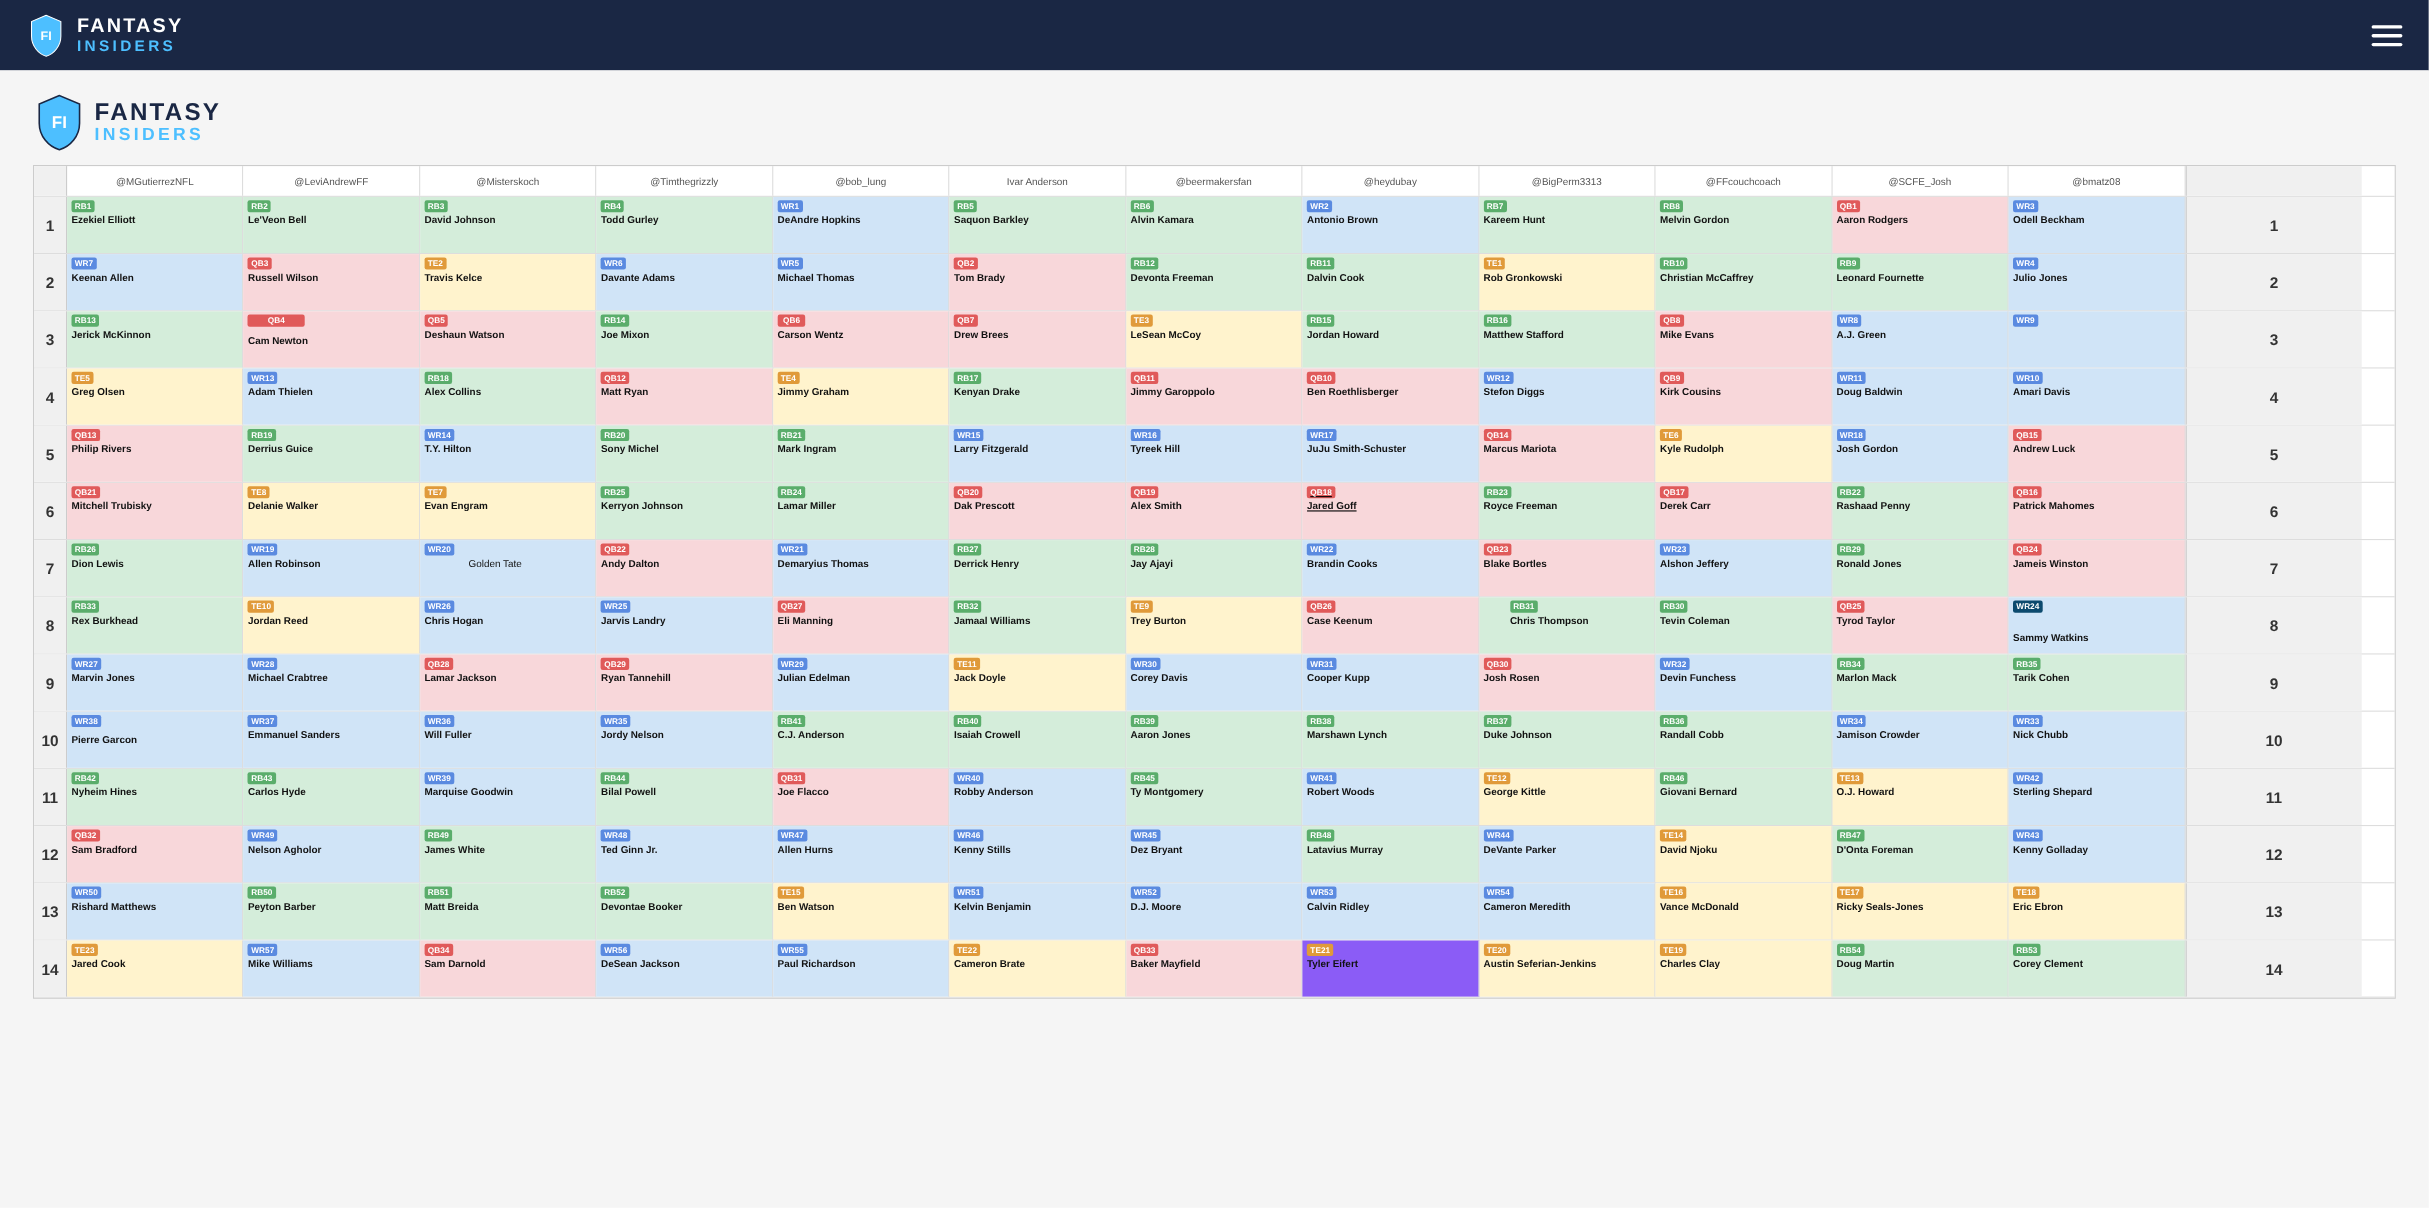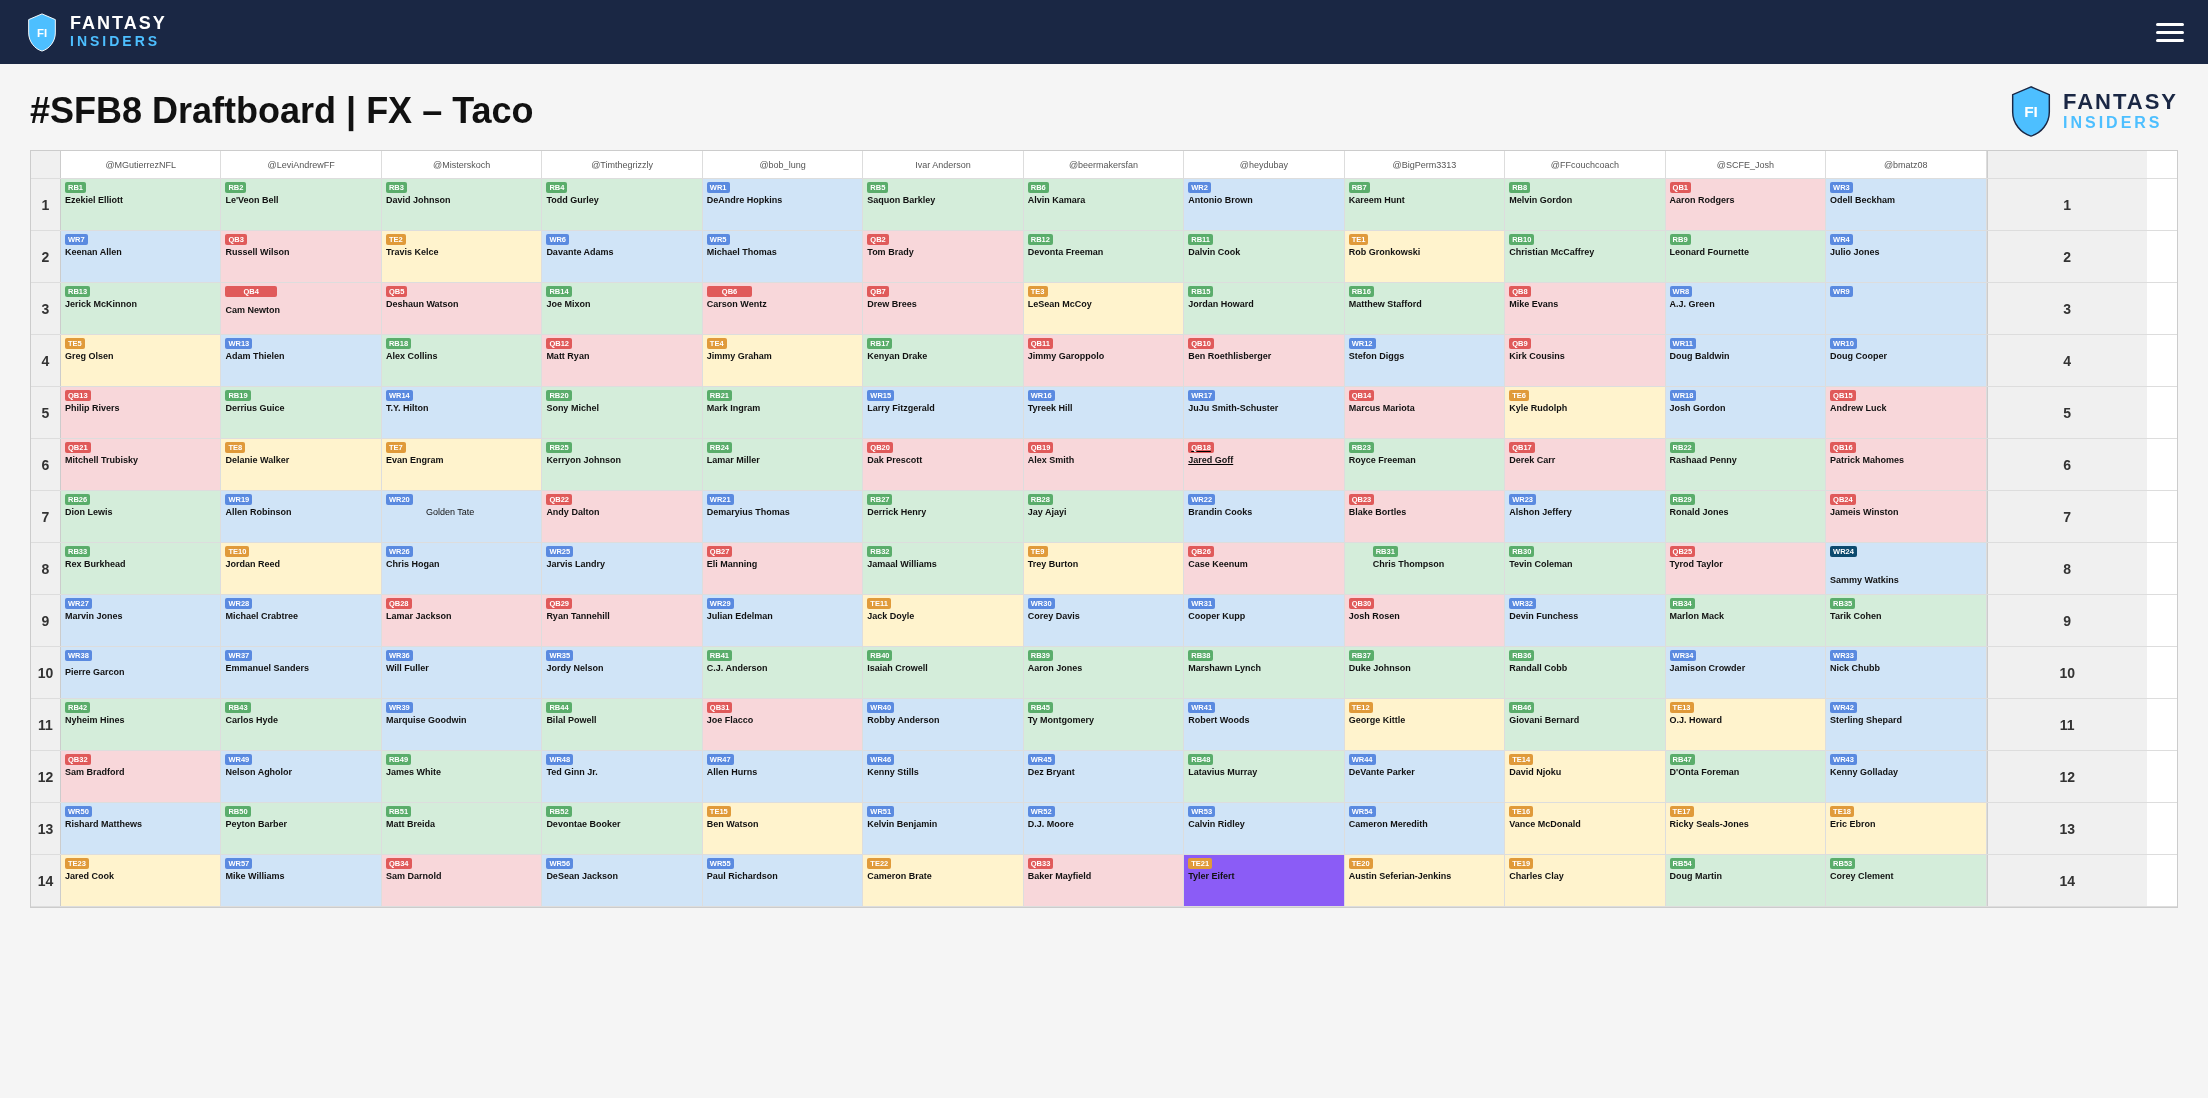--- a/index.html
+++ b/index.html
@@ -177,21 +177,20 @@
   </div>
   <div class="hamburger">
     <span></span>
       <span></span>
       <span></span>
   </div>
 </div>
 
 <div class="page-content">
   <div class="page-title-row">
-    <h1 class="page-title">#SFB8 Draftboard  |  FX – Taco</h1>
     <div class="fi-logo-right">
       <svg class="logo-shield-sm" viewBox="0 0 48 56" fill="none" xmlns="http://www.w3.org/2000/svg">
         <path d="M24 3L5 11v18c0 12 8.5 22 19 25 10.5-3 19-13 19-25V11L24 3z" fill="#4dbfff" stroke="#1a2744" stroke-width="1.5"></path>
         <text x="24" y="34" text-anchor="middle" fill="#fff" font-size="16" font-weight="bold">FI</text>
       </svg>
       <div class="logo-text-right">
         <span class="logo-fantasy-r">FANTASY</span>
         <span class="logo-insiders-r">INSIDERS</span>
       </div>
     </div>
@@ -331,21 +330,21 @@
         </div>
         <div class="player-cell" style="background: rgb(248, 215, 218);">
           <span class="position-badge" style="background: rgb(224, 90, 90); font-size: 7.5px; font-weight: 700; color: rgb(255, 255, 255); padding: 1px 3px; border-radius: 2px; margin-bottom: 2px; display: inline-block;">QB5</span>
           <div class="player-name" style="font-size: 9px; font-weight: 600; line-height: 1.2; color: rgb(17, 17, 17);">Deshaun Watson</div>
         </div>
         <div class="player-cell" style="background: rgb(212, 237, 218);">
           <span class="position-badge" style="background: rgb(90, 173, 107); font-size: 7.5px; font-weight: 700; color: rgb(255, 255, 255); padding: 1px 3px; border-radius: 2px; margin-bottom: 2px; display: inline-block;">RB14</span>
           <div class="player-name" style="font-size: 9px; font-weight: 600; line-height: 1.2; color: rgb(17, 17, 17);">Joe Mixon</div>
         </div>
         <div class="player-cell" style="background: rgb(248, 215, 218);">
-          <span class="position-badge" style="background: rgb(224, 90, 90); font-size: 7.5px; font-weight: 700; color: rgb(255, 255, 255); padding: 1px 15px; border-radius: 2px; margin-bottom: 2px; display: inline-block;">QB6</span>
+          <span class="position-badge" style="background: rgb(224, 90, 90); font-size: 7.5px; font-weight: 700; color: rgb(255, 255, 255); padding: 1px 5px; border-radius: 2px; margin-bottom: 2px; display: inline-block;">QB6</span>
           <div class="player-name" style="font-size: 9px; font-weight: 600; line-height: 1.2; color: rgb(17, 17, 17);">Carson Wentz</div>
         </div>
         <div class="player-cell" style="background: rgb(248, 215, 218);">
           <span class="position-badge" style="background: rgb(224, 90, 90); font-size: 7.5px; font-weight: 700; color: rgb(255, 255, 255); padding: 1px 3px; border-radius: 2px; margin-bottom: 2px; display: inline-block;">QB7</span>
           <div class="player-name" style="font-size: 9px; font-weight: 600; line-height: 1.2; color: rgb(17, 17, 17);">Drew Brees</div>
         </div>
         <div class="player-cell" style="background: rgb(255, 243, 205);">
           <span class="position-badge" style="background: rgb(224, 154, 58); font-size: 7.5px; font-weight: 700; color: rgb(255, 255, 255); padding: 1px 3px; border-radius: 2px; margin-bottom: 2px; display: inline-block;">TE3</span>
           <div class="player-name" style="font-size: 9px; font-weight: 600; line-height: 1.2; color: rgb(17, 17, 17);">LeSean McCoy</div>
         </div>
@@ -412,21 +411,21 @@
         <div class="player-cell" style="background: rgb(248, 215, 218);">
           <span class="position-badge" style="background: rgb(224, 90, 90); font-size: 7.5px; font-weight: 700; color: rgb(255, 255, 255); padding: 1px 3px; border-radius: 2px; margin-bottom: 2px; display: inline-block;">QB9</span>
           <div class="player-name" style="font-size: 9px; font-weight: 600; line-height: 1.2; color: rgb(17, 17, 17);">Kirk Cousins</div>
         </div>
         <div class="player-cell" style="background: rgb(208, 228, 247);">
           <span class="position-badge" style="background: rgb(90, 138, 224); font-size: 7.5px; font-weight: 700; color: rgb(255, 255, 255); padding: 1px 3px; border-radius: 2px; margin-bottom: 2px; display: inline-block;">WR11</span>
           <div class="player-name" style="font-size: 9px; font-weight: 600; line-height: 1.2; color: rgb(17, 17, 17);">Doug Baldwin</div>
         </div>
         <div class="player-cell" style="background: rgb(208, 228, 247);">
           <span class="position-badge" style="background: rgb(90, 138, 224); font-size: 7.5px; font-weight: 700; color: rgb(255, 255, 255); padding: 1px 3px; border-radius: 2px; margin-bottom: 2px; display: inline-block;">WR10</span>
-          <div class="player-name" style="font-size: 9px; font-weight: 600; line-height: 1.2; color: rgb(17, 17, 17);">Doug Cooper</div>
+          <div class="player-name" style="font-size: 9px; font-weight: 600; line-height: 1.2; color: rgb(17, 17, 17);">Amari Davis</div>
         </div>
         <div class="row-num row-num-right">4</div>
       </div>
       <div class="db-row">
         <div class="row-num">5</div>
         <div class="player-cell" style="background: rgb(248, 215, 218);">
           <span class="position-badge" style="background: rgb(224, 90, 90); font-size: 7.5px; font-weight: 700; color: rgb(255, 255, 255); padding: 1px 3px; border-radius: 2px; margin-bottom: 2px; display: inline-block;">QB13</span>
           <div class="player-name" style="font-size: 9px; font-weight: 600; line-height: 1.2; color: rgb(17, 17, 17);">Philip Rivers</div>
         </div>
         <div class="player-cell" style="background: rgb(212, 237, 218);">

